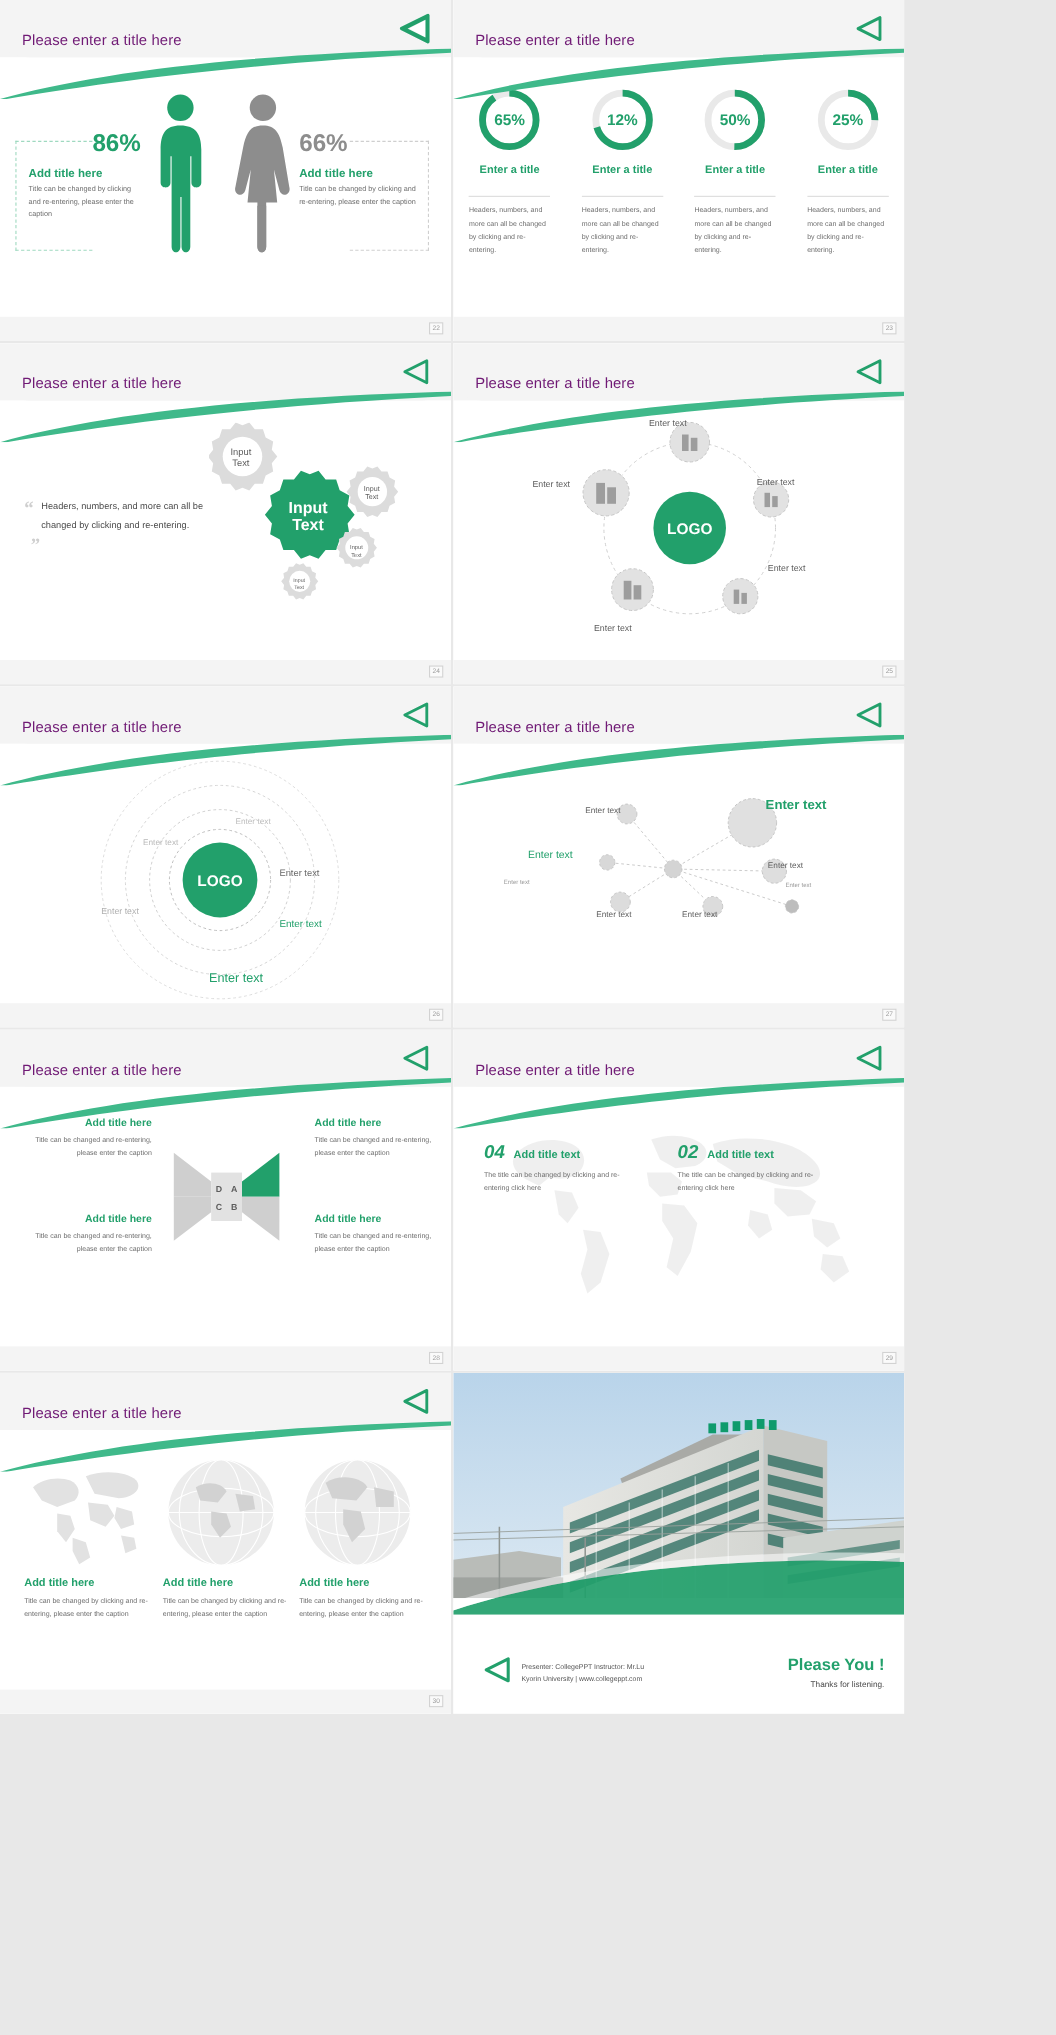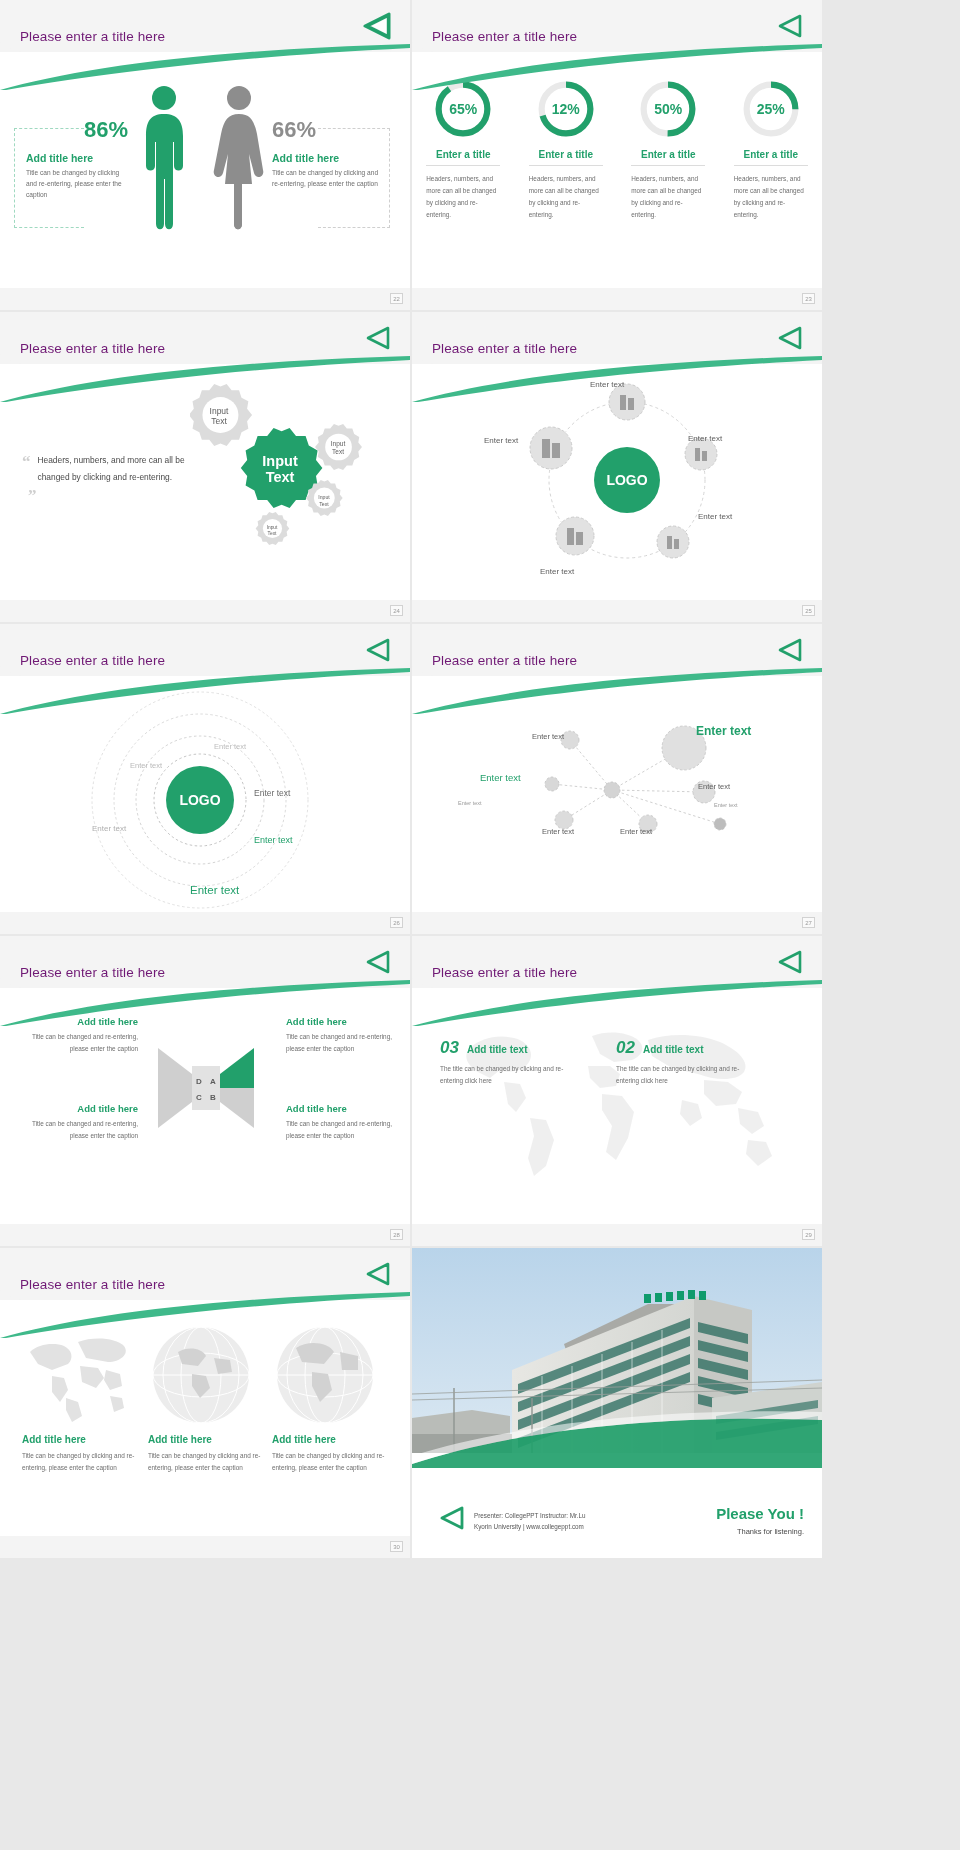--- a/index.html
+++ b/index.html
@@ -52,21 +52,21 @@
 
   
   .donut-row { position:absolute; left:0; top:78px; width:100%; display:flex; }
   .donut-cell { flex:1; display:flex; flex-direction:column; align-items:center; }
   .donut { position:relative; width:62px; height:62px; }
   .donut .val {
     position:absolute; inset:0; display:flex; align-items:center; justify-content:center;
     font-size:14px; font-weight:bold; color:#22a06b;
   }
   .donut-title { margin-top:9px; font-size:10px; font-weight:bold; color:#22a06b;
-                 padding-bottom:5px; border-bottom:1px solid #dcdcdc; width:74px; text-align:center;}
+                 padding-bottom:18px; border-bottom:1px solid #dcdcdc; width:74px; text-align:center;}
   .donut-body { margin-top:7px; width:74px; font-size:6.4px; color:#6e6e6e; line-height:1.85; }
 
   
   .quote-box { position:absolute; left:22px; top:140px; width:175px; }
   .quote-txt { font-size:8.4px; color:#4a4a4a; line-height:2.0; }
   .qmark { font-size:17px; color:#cfcfcf; font-family:"Liberation Serif", serif; font-weight:bold;}
 
   
   .lbl { position:absolute; font-size:7.5px; color:#5d5d5d; white-space:nowrap;}
   .lbl-g { position:absolute; font-size:7.5px; color:#22a06b; white-space:nowrap;}
@@ -455,21 +455,21 @@
         <path d="M206,32 C228,24 258,26 278,34 C296,42 308,54 302,64 C294,74 272,72 256,66 L230,60 L210,48 Z"></path>
         <path d="M262,72 L286,74 L300,84 L294,96 L274,98 L262,86 Z"></path>
         <path d="M296,100 L316,104 L322,118 L310,126 L298,116 Z"></path>
         <path d="M306,132 L324,134 L330,148 L316,158 L304,146 Z"></path>
         <path d="M240,92 L256,96 L260,110 L248,118 L238,106 Z"></path>
       </g>
     </svg>
 
     <div class="numitem" style="left:28px; top:102px;">
       <div style="display:flex; align-items:baseline; gap:8px;">
-        <span class="n">03</span>
+        <span class="n">04</span>
         <span class="t">Add title text</span>
       </div>
       <div class="d">The title can be changed by clicking and re-entering click here</div>
     </div>
     <div class="numitem" style="left:204px; top:102px;">
       <div style="display:flex; align-items:baseline; gap:8px;">
         <span class="n">02</span>
         <span class="t">Add title text</span>
       </div>
       <div class="d">The title can be changed by clicking and re-entering click here</div>

